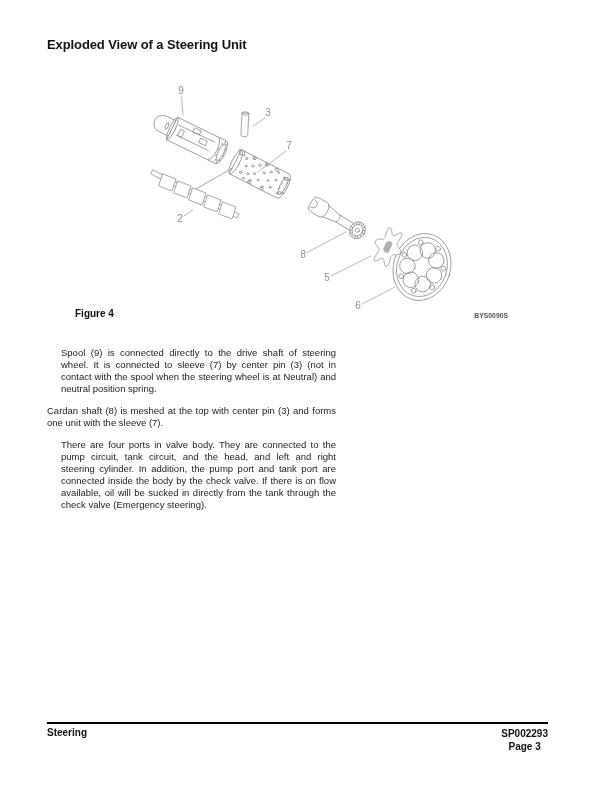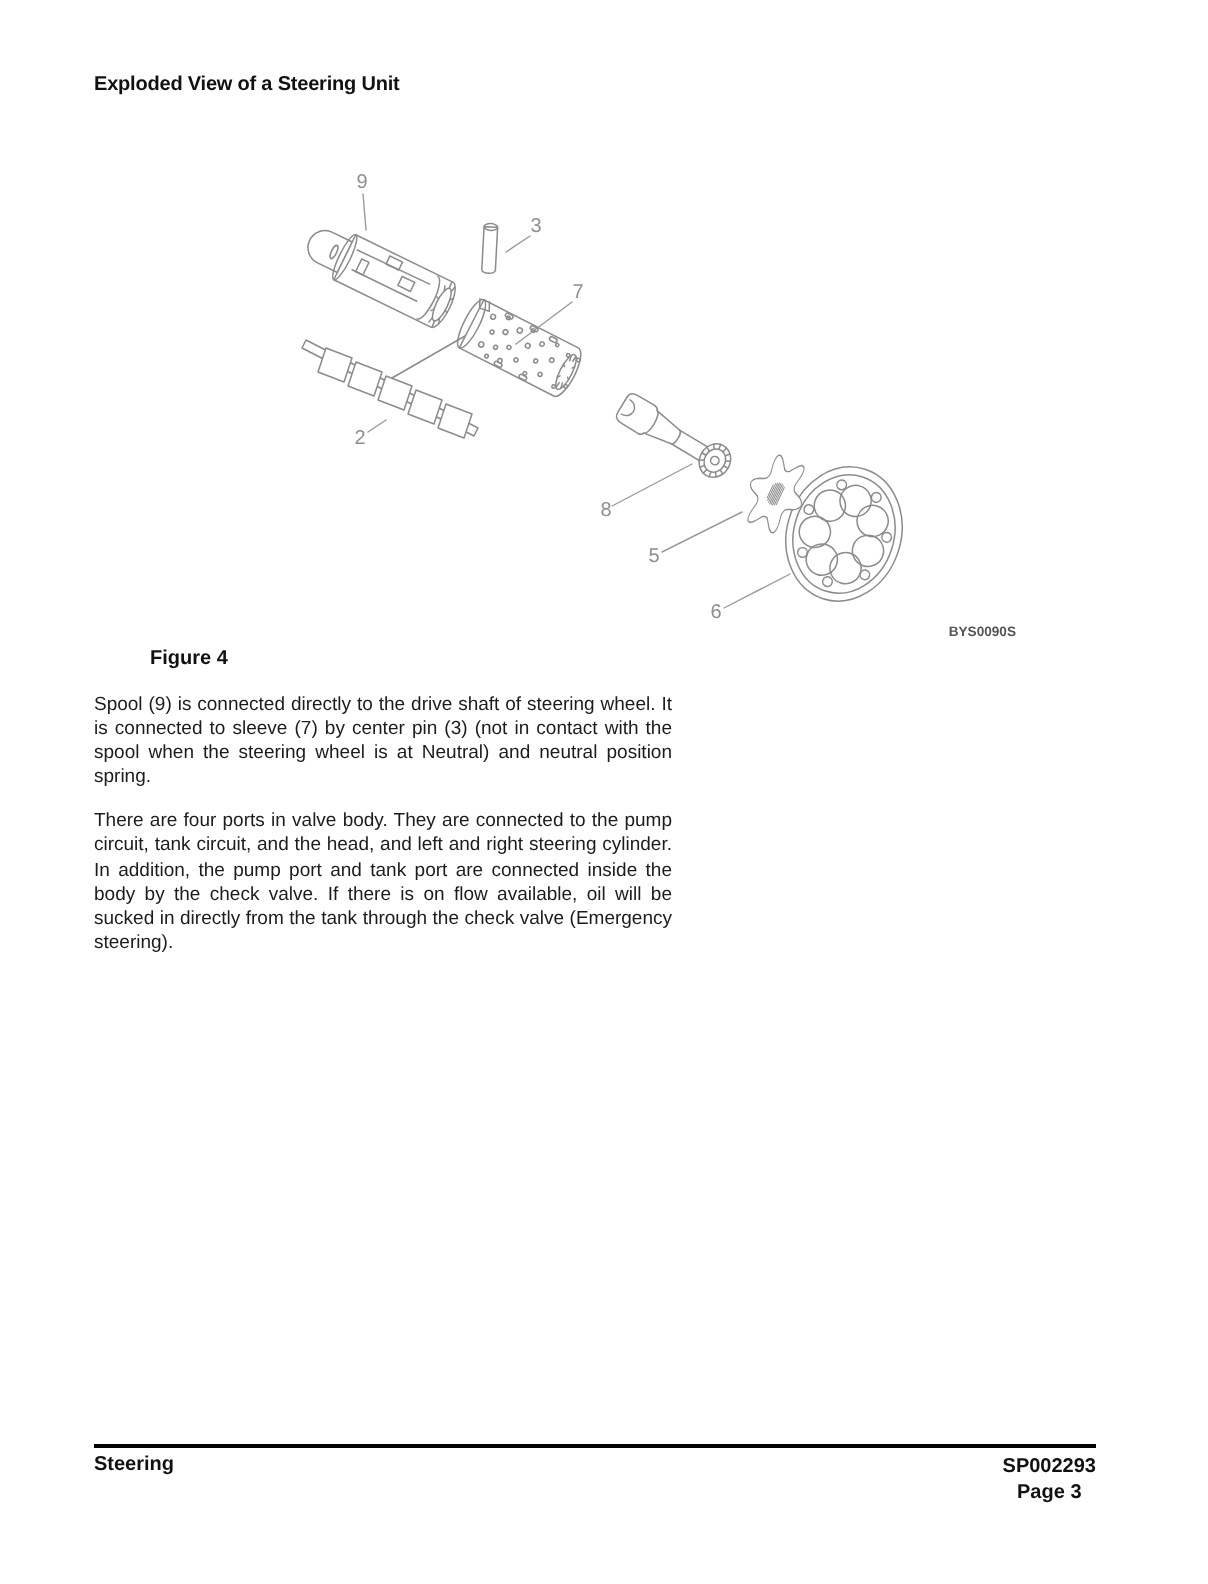--- a/index.html
+++ b/index.html
@@ -3,31 +3,31 @@
 <meta charset="utf-8">
 <style>
   html,body{margin:0;padding:0;background:#e8e8e8;}
   .page{
     position:relative;width:604px;height:792px;background:#ffffff;
     font-family:"Liberation Sans",sans-serif;color:#1b1b1b;overflow:hidden;
     margin:0 auto;
   }
   .doc-title{
     position:absolute;left:47px;top:37px;
-    font-size:10px;font-weight:bold;letter-spacing:-0.1px;color:#111;text-align:center;
+    font-size:13px;font-weight:bold;letter-spacing:-0.1px;color:#111;text-align:center;
   }
   .figure-caption{
-    position:absolute;left:75px;top:324px;
+    position:absolute;left:75px;top:308px;
     font-size:10px;font-weight:bold;color:#111;
   }
   .body-text{
     position:absolute;left:47px;top:347px;width:289px;
     font-size:9.5px;line-height:12.1px;text-align:justify;color:#1c1c1c;
   }
-  .para{margin:0 0 10px 0;}
+  .para{margin:0 0 10px 14px;}
   .para.tight{margin:0;}
   .para.after-tight{margin-top:9px;}
   .figure-wrap{position:absolute;left:140px;top:75px;width:400px;height:250px;}
   
   #fig *{stroke:#8b8b8b;stroke-width:.75;fill:none;stroke-linejoin:round;stroke-linecap:round;}
   #fig .fw{fill:#ffffff;}
   #fig .ld{stroke:#9a9a9a;stroke-width:.7;}
   #fig text{stroke:none;}
   #fig .plabel{font-family:"Liberation Sans",sans-serif;font-size:10px;fill:#8f8f8f;}
   #fig .pcode{font-family:"Liberation Sans",sans-serif;font-size:6.8px;font-weight:bold;fill:#555;}
@@ -206,20 +206,21 @@
       <text class="plabel" x="218" y="234" text-anchor="middle">6</text>
 
       <text class="pcode" x="368" y="243" text-anchor="end">BYS0090S</text>
     </svg>
   </div>
 
   <div class="figure-caption">Figure 4</div>
 
   <div class="body-text">
     <p class="para">Spool (9) is connected directly to the drive shaft of steering wheel. It is connected to sleeve (7) by center pin (3) (not in contact with the spool when the steering wheel is at Neutral) and neutral position spring.</p>
+    <p class="para tight">Cardan shaft (8) is meshed at the top with center pin (3) and forms one unit with the sleeve (7).</p>
     <p class="para after-tight">There are four ports in valve body. They are connected to the pump circuit, tank circuit, and the head, and left and right steering cylinder. In addition, the pump port and tank port are connected inside the body by the check valve. If there is on flow available, oil will be sucked in directly from the tank through the check valve (Emergency steering).</p>
   </div>
 
   <div class="footer-rule"></div>
   <div class="footer-left">Steering</div>
   <div class="footer-right">
     <div>SP002293</div>
     <div>Page 3</div>
   </div>
 

